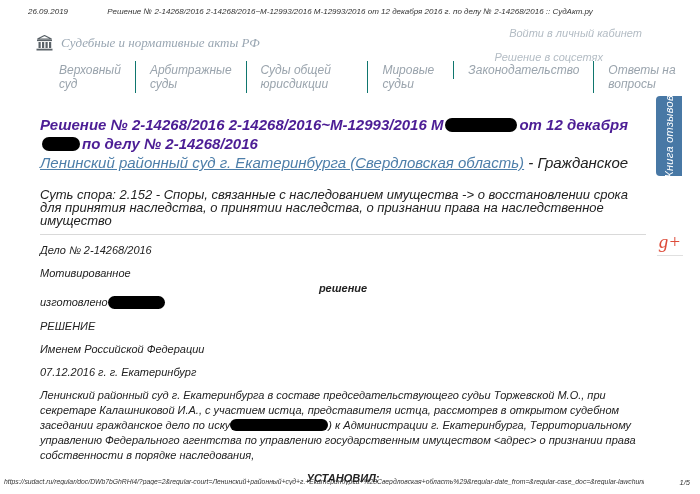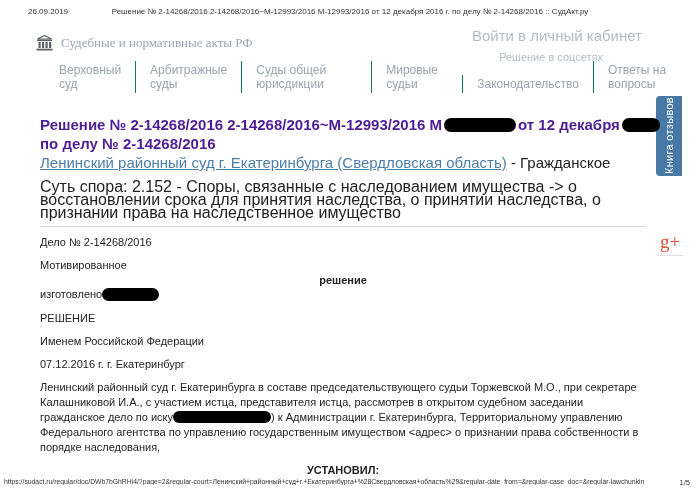--- a/index.html
+++ b/index.html
@@ -1,34 +1,34 @@
 <!DOCTYPE html>
 <html><head>
 <meta charset="utf-8">
 <style>
   * { margin:0; padding:0; box-sizing:border-box; }
   html,body { background:#fff; }
   .page {
     position:relative; width:700px; height:494px; background:#fff;
-    font-family:"Liberation Sans", sans-serif; overflow:hidden;
+    font-family:"Liberation Sans", sans-serif; overflow:hidden;font-style:italic;
   }
   
   .ph-date { position:absolute; left:28px; top:7px; font-size:8px; color:#333; }
   .ph-title { position:absolute; left:0; right:0; top:7px; text-align:center; font-size:8px; color:#333; }
   .pf-url { position:absolute; left:4px; top:478px; font-size:6.8px; color:#333; width:640px;
             white-space:nowrap; overflow:hidden; }
   .pf-page { position:absolute; right:10px; top:478px; font-size:7.5px; color:#333; }
   
   .logo { position:absolute; left:36px; top:35px; display:flex; align-items:center; cursor:pointer; }
   .logo svg { display:block; }
   .logo-text { margin-left:8px; font-family:"Liberation Serif", serif; font-size:13px; color:#9aa7b3; }
-  .login { position:absolute; right:58px; top:27px; font-size:15px; color:#b3bcc4; cursor:pointer; }
+  .login { position:absolute; right:58px; top:27px; font-size:11px; color:#b3bcc4; cursor:pointer; }
   .social { position:absolute; right:97px; top:51px; font-size:11px; color:#b3bcc4; cursor:pointer; }
   
-  .tabs { position:absolute; left:45px; top:61px; display:flex; align-items:flex-end; }
+  .tabs { position:absolute; left:45px; top:61px; display:flex; align-items:flex-start; }
   .tab { font-size:12px; color:#9aa4ad; padding:2px 14px; cursor:pointer; border-left:1px solid #0f766e; }
   .tab:first-child { border-left:none; }
   
   .feedback-tab {
     position:absolute; left:656px; top:96px; width:26px; height:80px;
     background:#4878a5; border-radius:4px 0 0 4px; cursor:pointer;
     display:flex; align-items:center; justify-content:center;
   }
   .feedback-tab span {
     writing-mode:vertical-rl; transform:rotate(180deg);
@@ -38,21 +38,21 @@
     position:absolute; left:657px; top:228px; width:26px; height:28px;
     background:#fff; border-bottom:1px solid #e0e0e0; cursor:pointer;
     display:flex; align-items:center; justify-content:center;
     font-family:"Liberation Serif", serif; font-size:19px; color:#dd4b39;
   }
   
   .doc { position:absolute; left:40px; top:115px; width:620px; color:#1c1c1c; }
   .doc-title { font-size:15px; font-weight:bold; line-height:19px; color:#4c1d95; width:622px; }
   .court-line { margin-top:3px; font-size:15px; line-height:13px; color:#222; }
   .court-link { color:#4d7ea9; text-decoration:underline; cursor:pointer; }
-  .sut { margin-top:11px; font-size:16px; line-height:13px; color:#222; width:606px; }
+  .sut { margin-top:19px; font-size:13px; line-height:13px; color:#222; width:606px; }
   .divider { border:none; border-top:1px solid #d9d9d9; margin:7px 0 0 0; width:606px; }
   .body-text { font-size:11px; line-height:15px; color:#222; width:606px; }
   p.std { margin-top:8px; }
   p.tight { margin-top:1px; line-height:13px; }
   .center { text-align:center; }
   .bold { font-weight:bold; }
   p.after-block { margin-top:25px; }
   
   .redact { display:inline-block; background:#000; vertical-align:middle; border-radius:7px; }
   .redact.r-title { width:72px; height:14px; margin:0 2px 2px 2px; }

